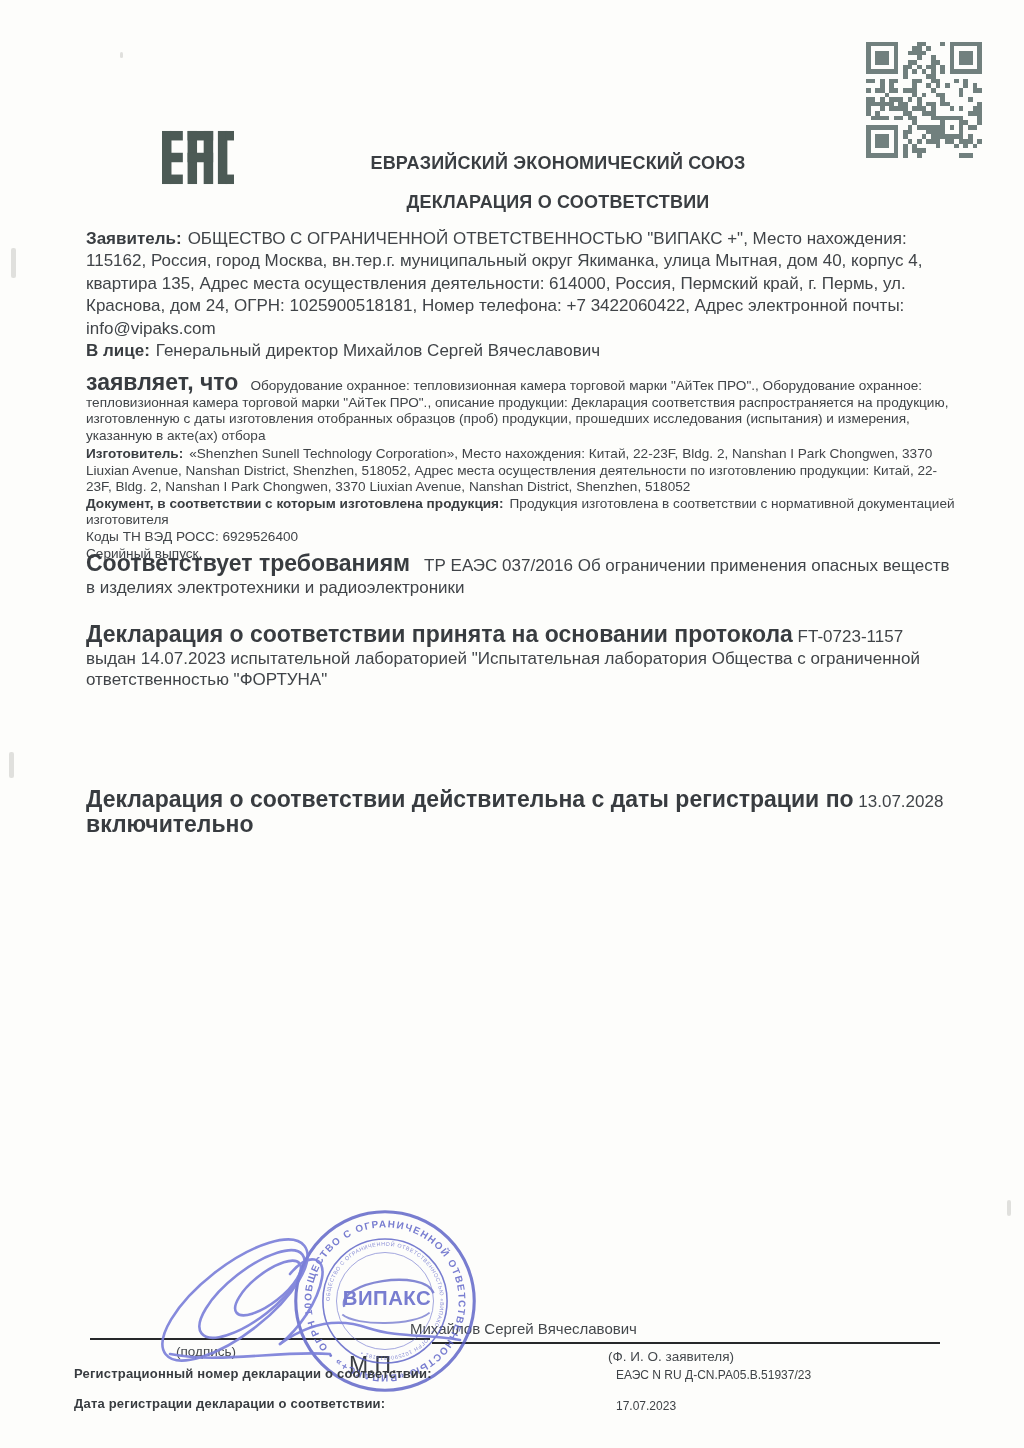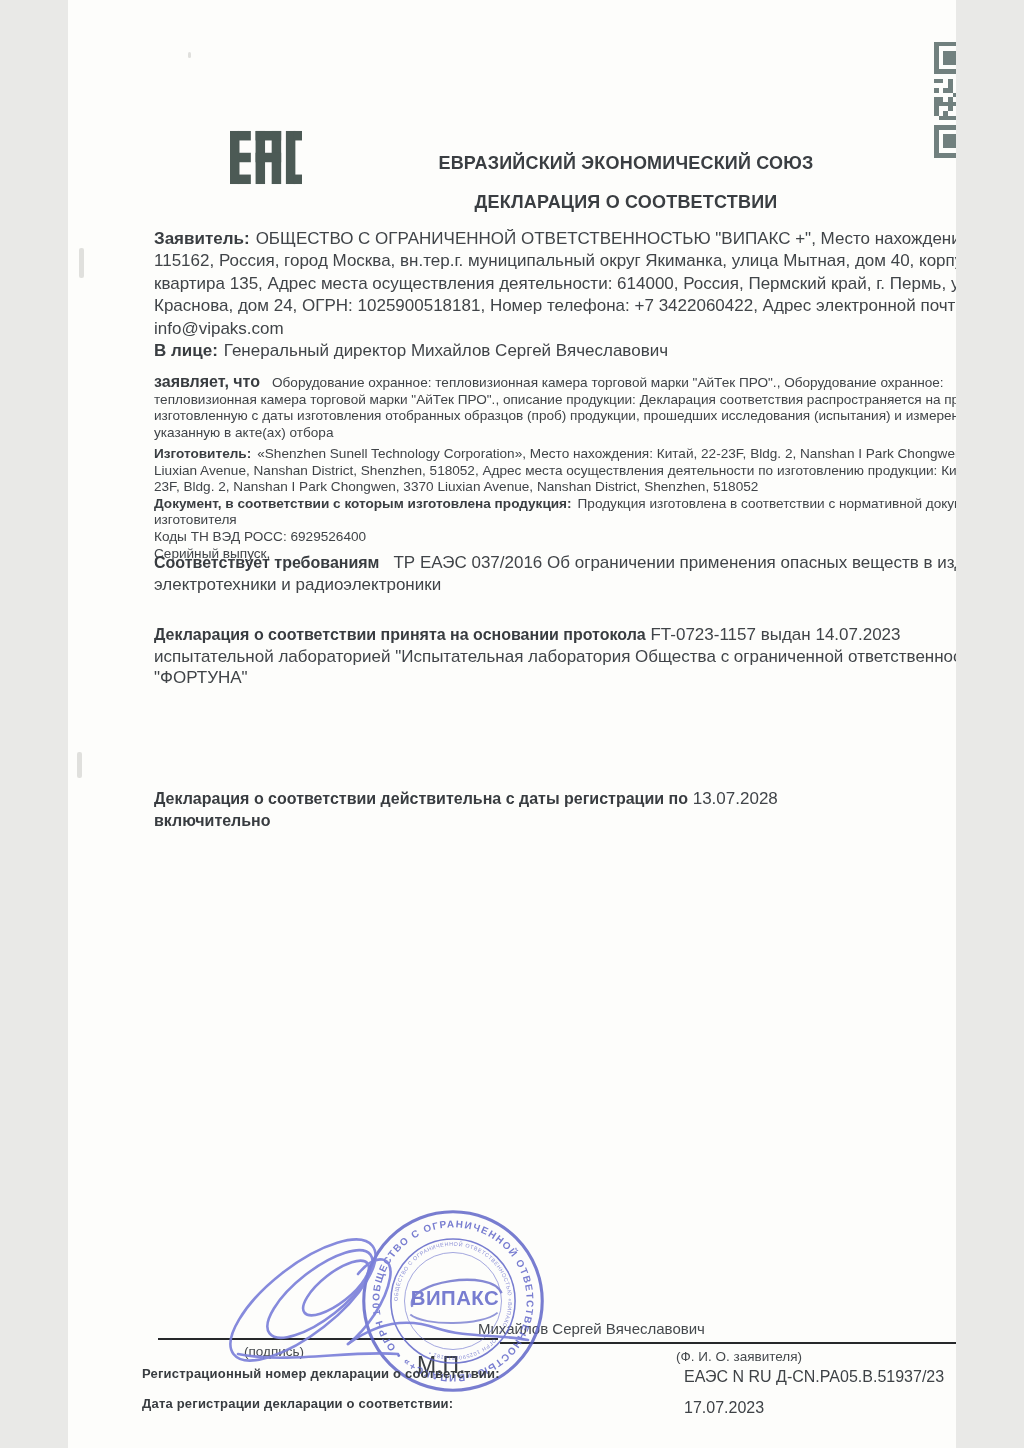--- a/index.html
+++ b/index.html
@@ -1,47 +1,47 @@
 <!DOCTYPE html>
 <html><head>
 <meta charset="utf-8">
 <style>
   html,body{margin:0;padding:0;background:#e9e9e7;}
   .page{
-    position:relative;width:888px;height:1448px;margin:0 auto;
+    position:relative;width:1024px;height:1448px;margin:0 auto;
     background:#fdfdfb;overflow:hidden;
     font-family:"Liberation Sans","DejaVu Sans",sans-serif;
     color:#404448;
   }
   
   .eac-svg{position:absolute;left:162px;top:129px;width:72px;height:57px;}
   .qr-box{position:absolute;left:866px;top:41px;width:116px;height:117px;}
   .hdr{position:absolute;left:160px;width:796px;text-align:center;
        font-weight:bold;font-size:18px;color:#3a3e42;letter-spacing:.2px;}
   .hdr1{top:153px;}
   .hdr2{top:192px;}
   
   .para{position:absolute;left:86px;width:870px;font-size:17px;line-height:22.4px;}
   .para b,.blabel{font-weight:bold;color:#393d41;}
   .small{font-size:13.6px;line-height:16.6px;}
   .blabel{margin-right:6px;}
   .gap{display:inline-block;width:14px;}
-  .bigbold{font-weight:bold;font-size:16px;color:#383c40;}
+  .bigbold{font-weight:bold;font-size:23px;color:#383c40;}
   
   .mp{position:absolute;left:349px;top:1352px;font-weight:normal;font-size:23px;color:#3a3e42;}
   .fio-name{position:absolute;left:410px;top:1320px;font-size:15px;color:#44484c;}
   .sigline{position:absolute;height:2px;background:#26282a;}
   .sigline-left{left:90px;top:1338px;width:340px;}
   .sigline-right{left:432px;top:1342px;width:508px;}
   .caption{position:absolute;font-size:13.5px;color:#45494d;}
   .cap-sign{left:176px;top:1344px;}
   .cap-fio{left:608px;top:1349px;}
   
   .reg-label{position:absolute;left:74px;font-weight:bold;font-size:13px;color:#383c40;letter-spacing:.2px;}
-  .reg-value{position:absolute;left:616px;font-size:16px;color:#3e4246;}
+  .reg-value{position:absolute;left:616px;font-size:12px;color:#3e4246;}
   .row1{top:1366px;} .row1v{top:1368px;}
   .row2{top:1396px;} .row2v{top:1399px;}
   
   .stamp-svg{position:absolute;left:288px;top:1203px;width:194px;height:196px;opacity:.82;}
   .sign-svg{position:absolute;left:130px;top:1222px;width:345px;height:152px;opacity:.92;}
   
   .smudge{position:absolute;background:#c9c9c5;opacity:.55;border-radius:2px;}
 </style>
 </head>
 <body>

